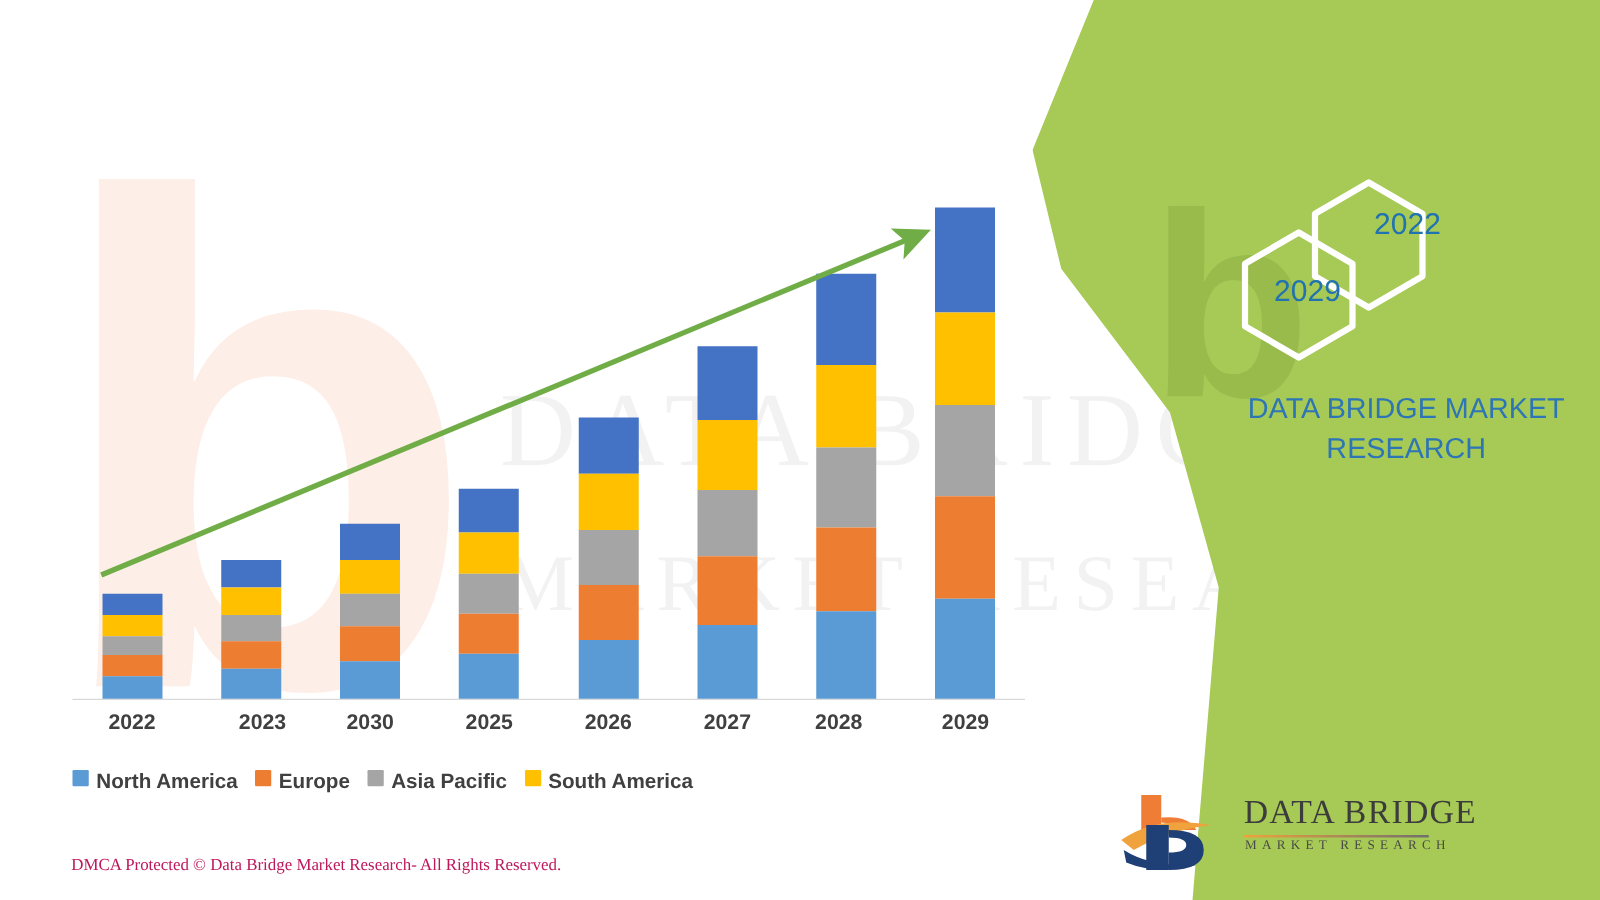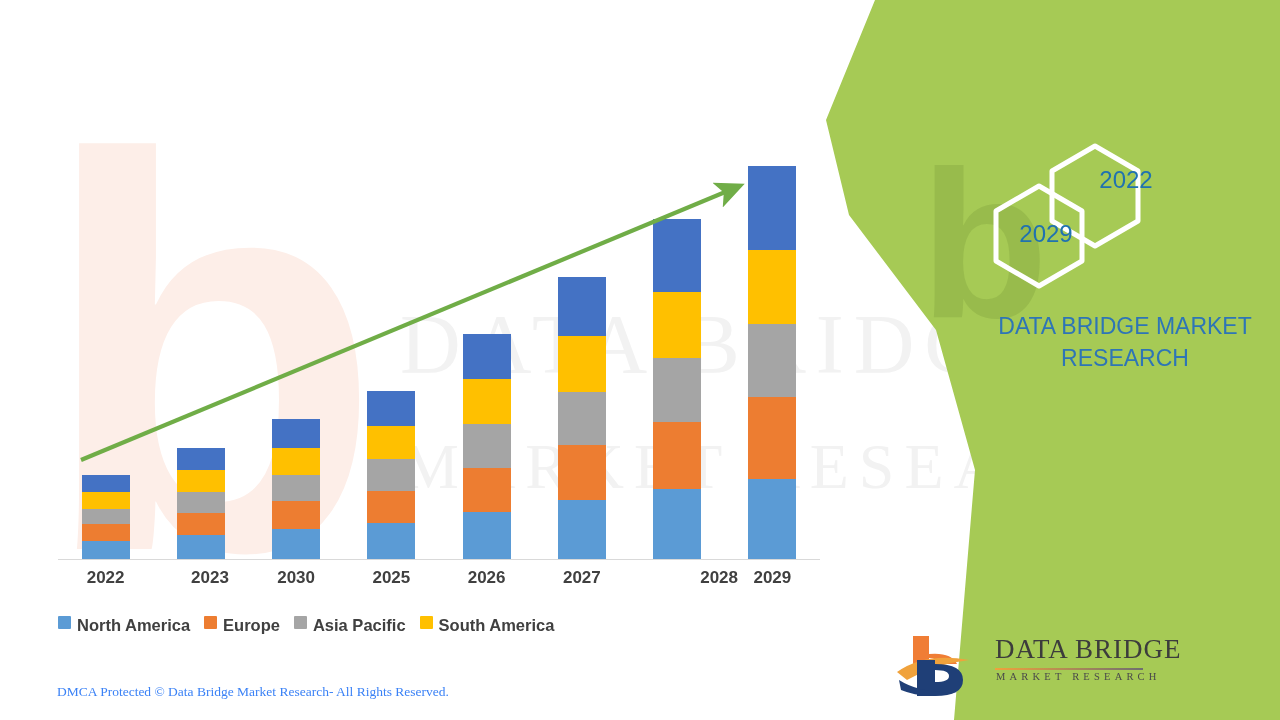--- a/index.html
+++ b/index.html
@@ -131,21 +131,21 @@
     color: #404040;
     white-space: nowrap;
   }
 
   
   .footer-left, .footer-right {
     position: absolute;
     top: 684px;
     font-family: "Liberation Serif", serif;
     font-size: 13.5px;
-    color: #3b82f6;
+    color: #be185d;
     white-space: nowrap;
   }
   .footer-left  { left: 57px; }
   .footer-right { left: 461px; }
 
   
   .green-panel {
     position: absolute;
     left: 820px;
     top: 0;
@@ -325,21 +325,21 @@
     </svg>
   </div>
 
   <div class="xlabels">
       <div class="xlabel" style="left: 7.625px;">2022</div>
       <div class="xlabel" style="left: 112px;">2023</div>
       <div class="xlabel" style="left: 198.125px;">2030</div>
       <div class="xlabel" style="left: 293.375px;">2025</div>
       <div class="xlabel" style="left: 388.625px;">2026</div>
       <div class="xlabel" style="left: 483.875px;">2027</div>
-      <div class="xlabel" style="left: 600px; text-align: right;">2028</div>
+      <div class="xlabel" style="left: 573px;">2028</div>
       <div class="xlabel" style="left: 674.375px;">2029</div>
     </div>
 
   <div class="legend" id="legend">
       <div class="legend-item">
         <span class="legend-swatch" style="background: rgb(91, 155, 213);"></span>
         <span class="legend-label">North America</span>
       </div>
       <div class="legend-item">
         <span class="legend-swatch" style="background: rgb(237, 125, 49);"></span>

